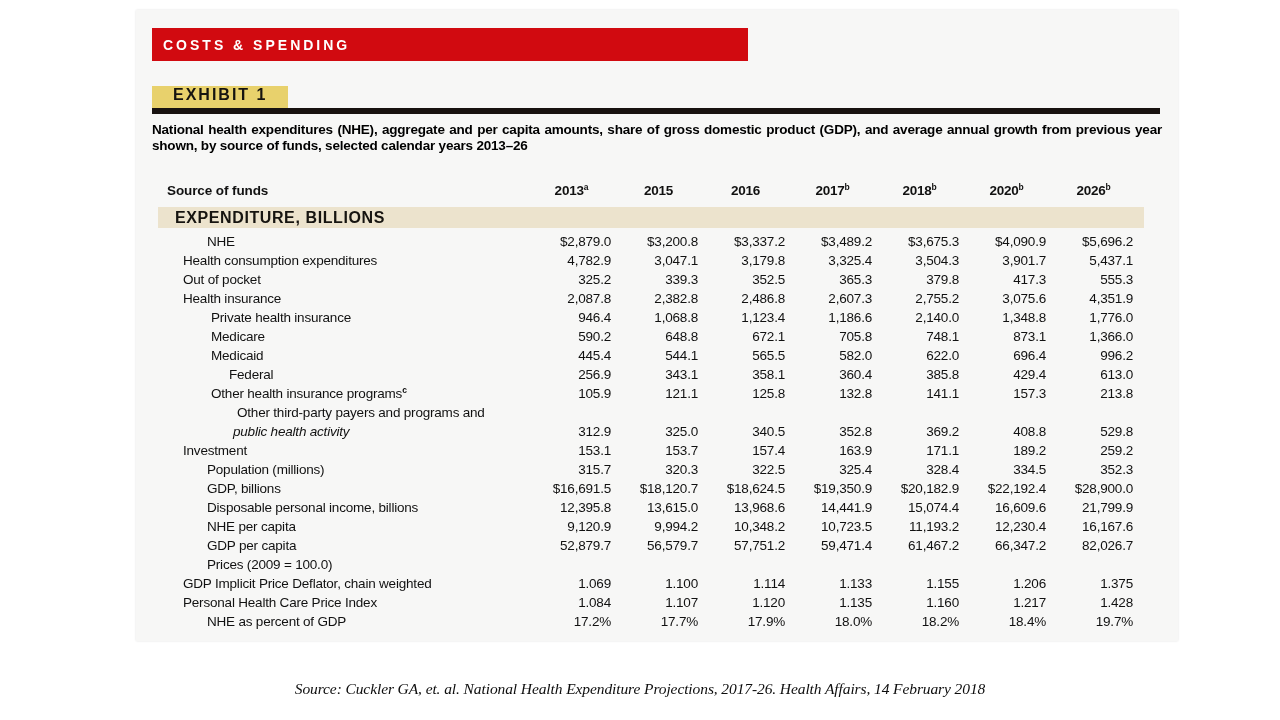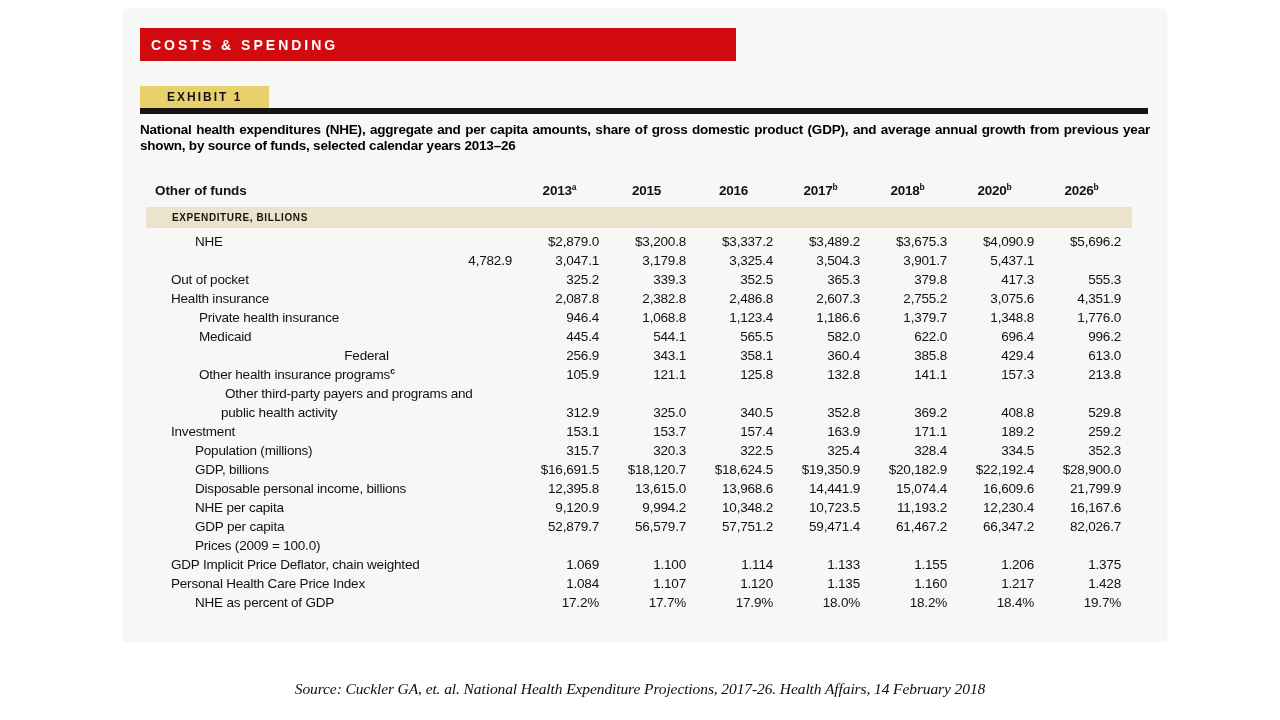--- a/index.html
+++ b/index.html
@@ -3,68 +3,68 @@
 <meta charset="utf-8">
 <style>
   html,body { margin:0; padding:0; }
   body {
     width:1280px; height:720px; overflow:hidden; position:relative;
     background:#ffffff;
     font-family:"Liberation Sans","DejaVu Sans",sans-serif;
     color:#111;
   }
   .card {
-    position:absolute; left:124px; top:10px; width:1042px; height:631px;
+    position:absolute; left:136px; top:10px; width:1042px; height:631px;
     background:#f7f7f6;
     box-shadow:0 0 2px rgba(0,0,0,0.12);
   }
   .banner {
     position:absolute; left:16px; top:18px; width:596px; height:33px;
     background:#d10a10; color:#ffffff;
     display:flex; align-items:center; padding-left:11px; box-sizing:border-box;
     font-weight:bold; font-size:14px; letter-spacing:3px;
   }
   .exhibit-badge {
     position:absolute; left:16px; top:76px; height:22px;
     background:#e8d16c; color:#161410;
-    display:inline-flex; align-items:center; padding:0 27px;
-    font-weight:bold; font-size:12px; letter-spacing:2px;
+    display:inline-flex; align-items:flex-start; padding:0 21px;
+    font-weight:bold; font-size:16px; letter-spacing:2px;
   }
   .thick-rule {
     position:absolute; left:16px; top:98px; width:1008px; height:6px;
     background:#181210;
   }
   .exhibit-title {
     position:absolute; left:16px; top:112px; width:1010px;
     font-weight:bold; font-size:13.5px; line-height:16px; letter-spacing:-0.2px;
     color:#000000; text-align:justify;
   }
   .table-wrap { position:absolute; left:29px; top:158px; width:979px; }
   .thead, .trow {
     display:grid; grid-template-columns:363px repeat(7,87px);
   }
   .thead { height:30px; align-items:end; }
   .thead .tsource { font-weight:bold; font-size:13.5px; letter-spacing:-0.1px; padding-left:2px; }
   .thead .tyear { font-weight:bold; font-size:13.5px; text-align:center; letter-spacing:-0.2px; }
   .section-band {
     margin-top:9px; margin-left:-7px; width:986px; height:21px; box-sizing:border-box;
-    background:#ece3cd; display:flex; align-items:center; padding-left:26px;
-    font-weight:bold; font-size:10px; letter-spacing:0.6px; color:#161410;
+    background:#ece3cd; display:flex; align-items:center; padding-left:17px;
+    font-weight:bold; font-size:16px; letter-spacing:0.6px; color:#161410;
   }
   .tbody { margin-top:4px; }
   .trow { min-height:19px; }
   .tlabel { font-size:13.5px; line-height:19px; letter-spacing:-0.2px; }
   .tval   { font-size:13.5px; line-height:19px; letter-spacing:-0.2px; text-align:right; padding-right:4px; }
   .ind0 { padding-left:2px;margin-left:40px; }
   .ind1 { padding-left:18px; }
   .ind2 { padding-left:46px; }
-  .ind3 { padding-left:64px;text-align:center; }
+  .ind3 { padding-left:64px; }
   .two-line .tval { align-self:end; }
   .two-line .l1 { padding-left:30px; line-height:19px; }
-  .two-line .l2 { padding-left:26px; line-height:19px; }
+  .two-line .l2 { padding-left:26px; line-height:19px;font-style:italic; }
   sup { font-size:8.5px; font-weight:bold; line-height:0; }
   .source-line {
     position:absolute; left:0; top:680px; width:1280px;
     text-align:center; font-style:italic; font-size:15.5px; color:#0d0d0d;
     letter-spacing:-0.1px;
     font-family:Liberation Serif, serif;
   }
 </style>
 </head>
 <body>
@@ -78,21 +78,21 @@
   <div class="exhibit-badge">
     <span>EXHIBIT 1</span>
   </div>
 
   <div class="thick-rule"></div>
 
   <div class="exhibit-title">National health expenditures (NHE), aggregate and per capita amounts, share of gross domestic product (GDP), and average annual growth from previous year shown, by source of funds, selected calendar years 2013–26</div>
 
   <div class="table-wrap">
     <div class="thead">
-      <div class="tsource">Other of funds</div>
+      <div class="tsource">Source of funds</div>
     <div class="tyear">2013<sup>a</sup></div>
         <div class="tyear">2015</div>
         <div class="tyear">2016</div>
         <div class="tyear">2017<sup>b</sup></div>
         <div class="tyear">2018<sup>b</sup></div>
         <div class="tyear">2020<sup>b</sup></div>
         <div class="tyear">2026<sup>b</sup></div>
       </div>
     <div class="section-band">
       <span>EXPENDITURE, BILLIONS</span>
@@ -102,20 +102,21 @@
           <div class="tlabel ind0">NHE</div>
           <div class="tval">$2,879.0</div>
           <div class="tval">$3,200.8</div>
           <div class="tval">$3,337.2</div>
           <div class="tval">$3,489.2</div>
           <div class="tval">$3,675.3</div>
           <div class="tval">$4,090.9</div>
           <div class="tval">$5,696.2</div>
         </div>
         <div class="trow">
+          <div class="tlabel ind1">Health consumption expenditures</div>
           <div class="tval">4,782.9</div>
           <div class="tval">3,047.1</div>
           <div class="tval">3,179.8</div>
           <div class="tval">3,325.4</div>
           <div class="tval">3,504.3</div>
           <div class="tval">3,901.7</div>
           <div class="tval">5,437.1</div>
         </div>
         <div class="trow">
           <div class="tlabel ind1">Out of pocket</div>
@@ -136,23 +137,33 @@
           <div class="tval">2,755.2</div>
           <div class="tval">3,075.6</div>
           <div class="tval">4,351.9</div>
         </div>
         <div class="trow">
           <div class="tlabel ind2">Private health insurance</div>
           <div class="tval">946.4</div>
           <div class="tval">1,068.8</div>
           <div class="tval">1,123.4</div>
           <div class="tval">1,186.6</div>
-          <div class="tval">1,379.7</div>
+          <div class="tval">2,140.0</div>
           <div class="tval">1,348.8</div>
           <div class="tval">1,776.0</div>
+        </div>
+        <div class="trow">
+          <div class="tlabel ind2">Medicare</div>
+          <div class="tval">590.2</div>
+          <div class="tval">648.8</div>
+          <div class="tval">672.1</div>
+          <div class="tval">705.8</div>
+          <div class="tval">748.1</div>
+          <div class="tval">873.1</div>
+          <div class="tval">1,366.0</div>
         </div>
         <div class="trow">
           <div class="tlabel ind2">Medicaid</div>
           <div class="tval">445.4</div>
           <div class="tval">544.1</div>
           <div class="tval">565.5</div>
           <div class="tval">582.0</div>
           <div class="tval">622.0</div>
           <div class="tval">696.4</div>
           <div class="tval">996.2</div>

